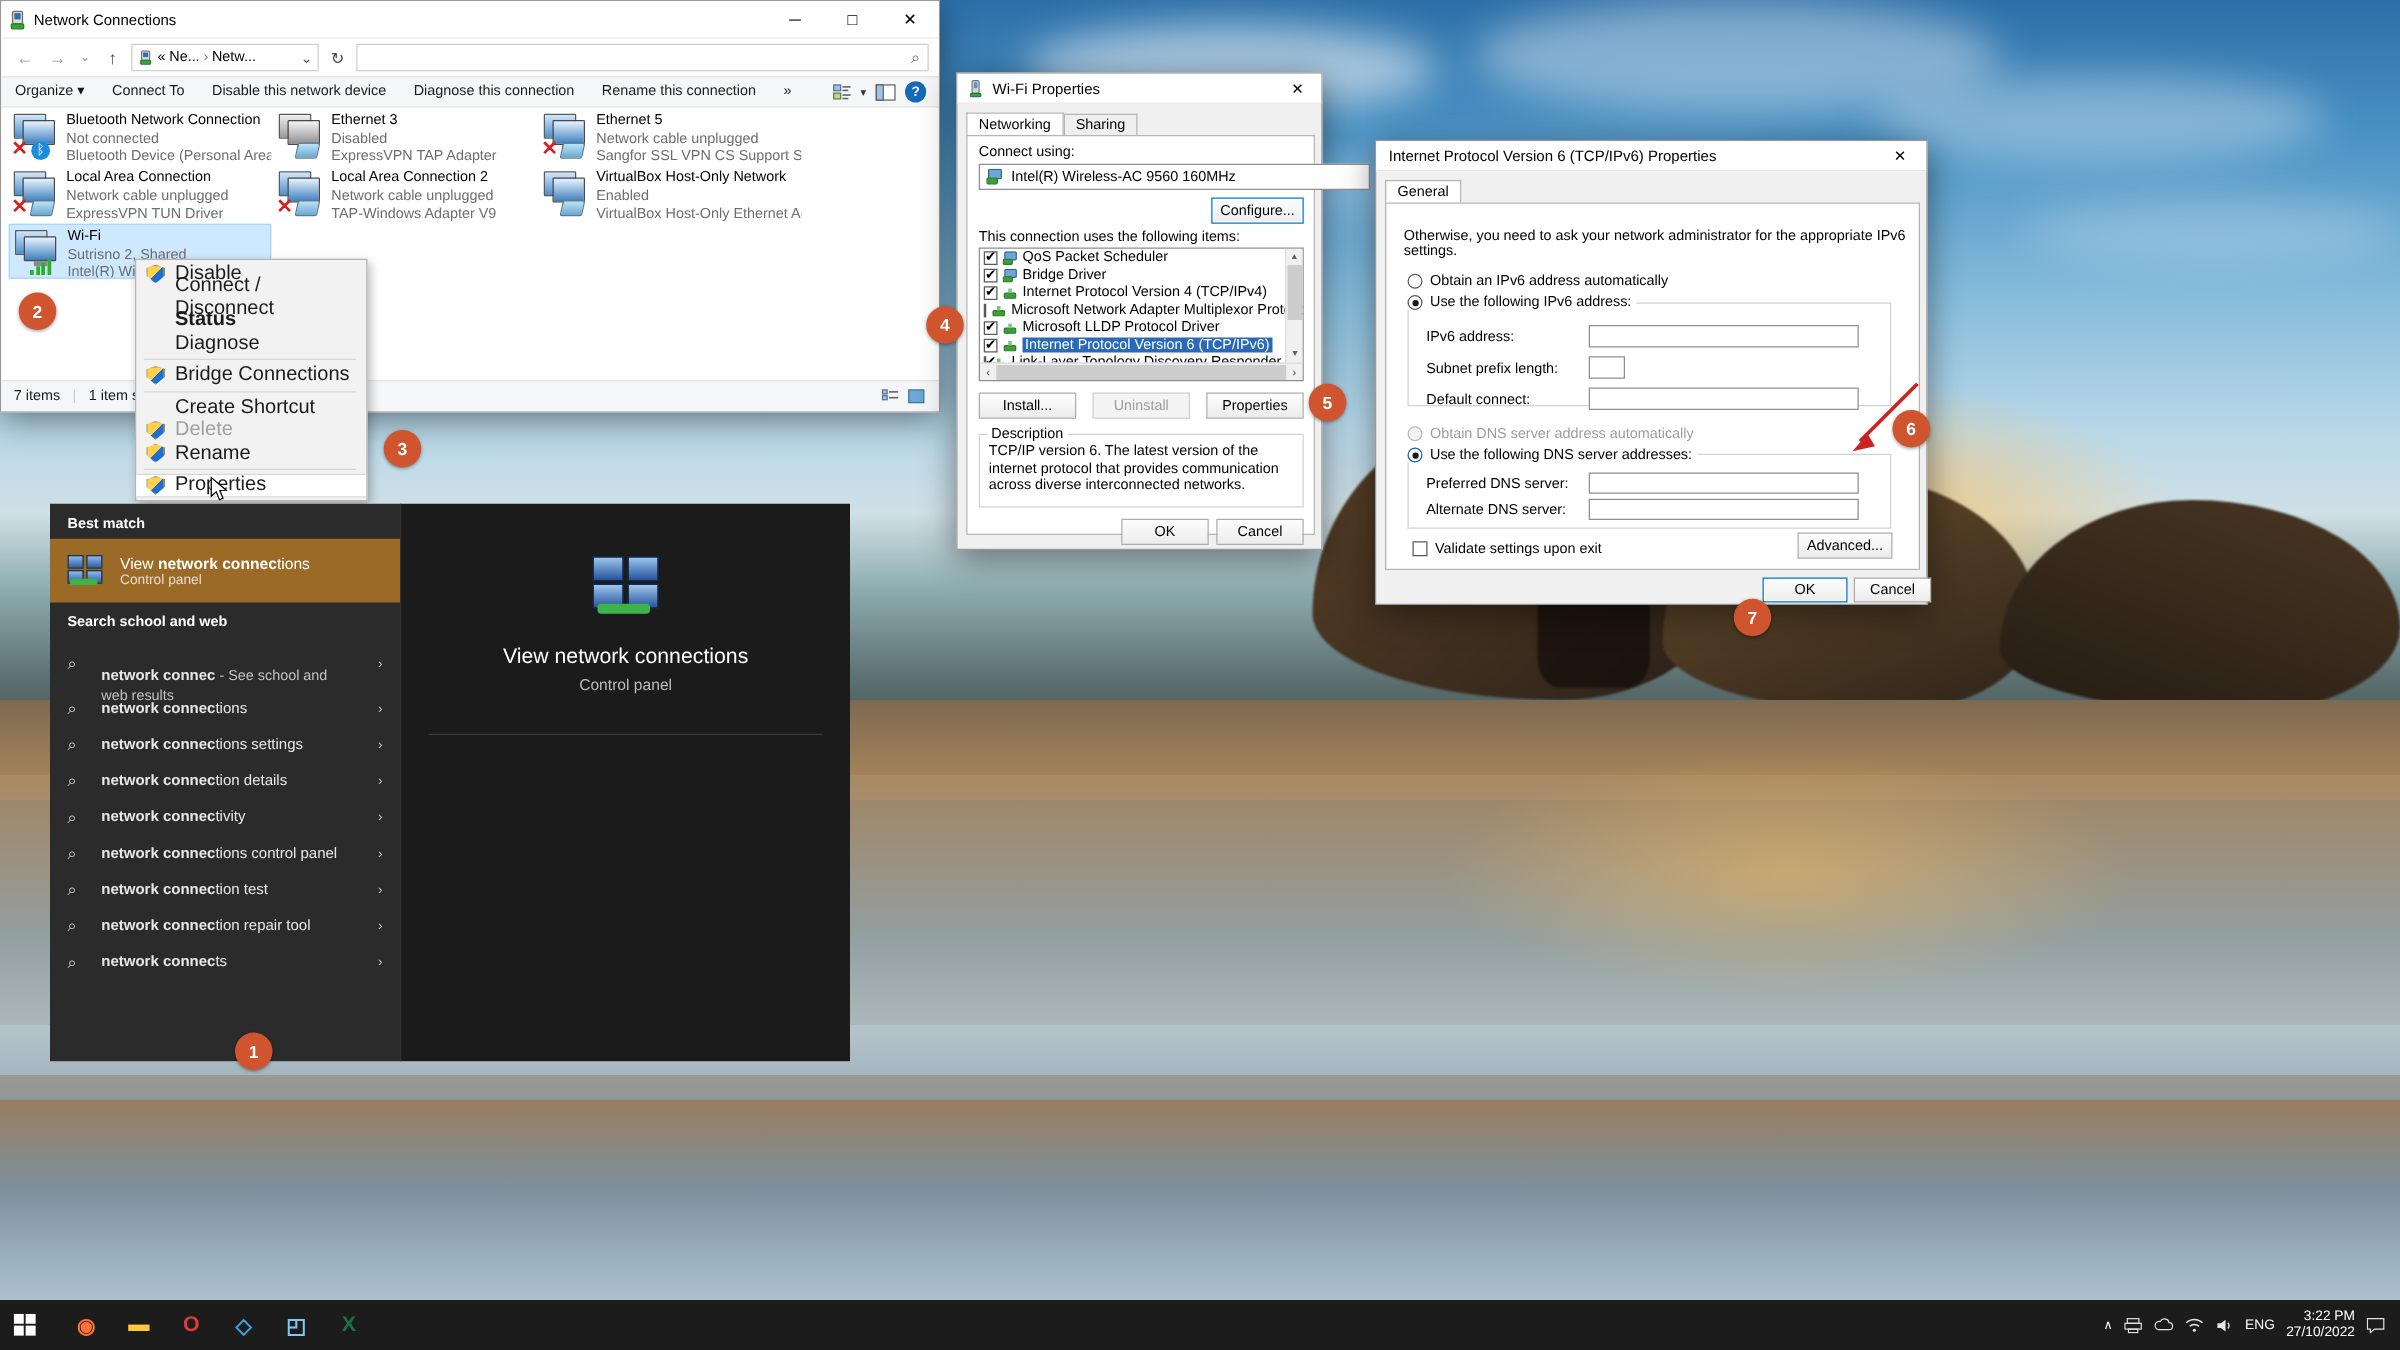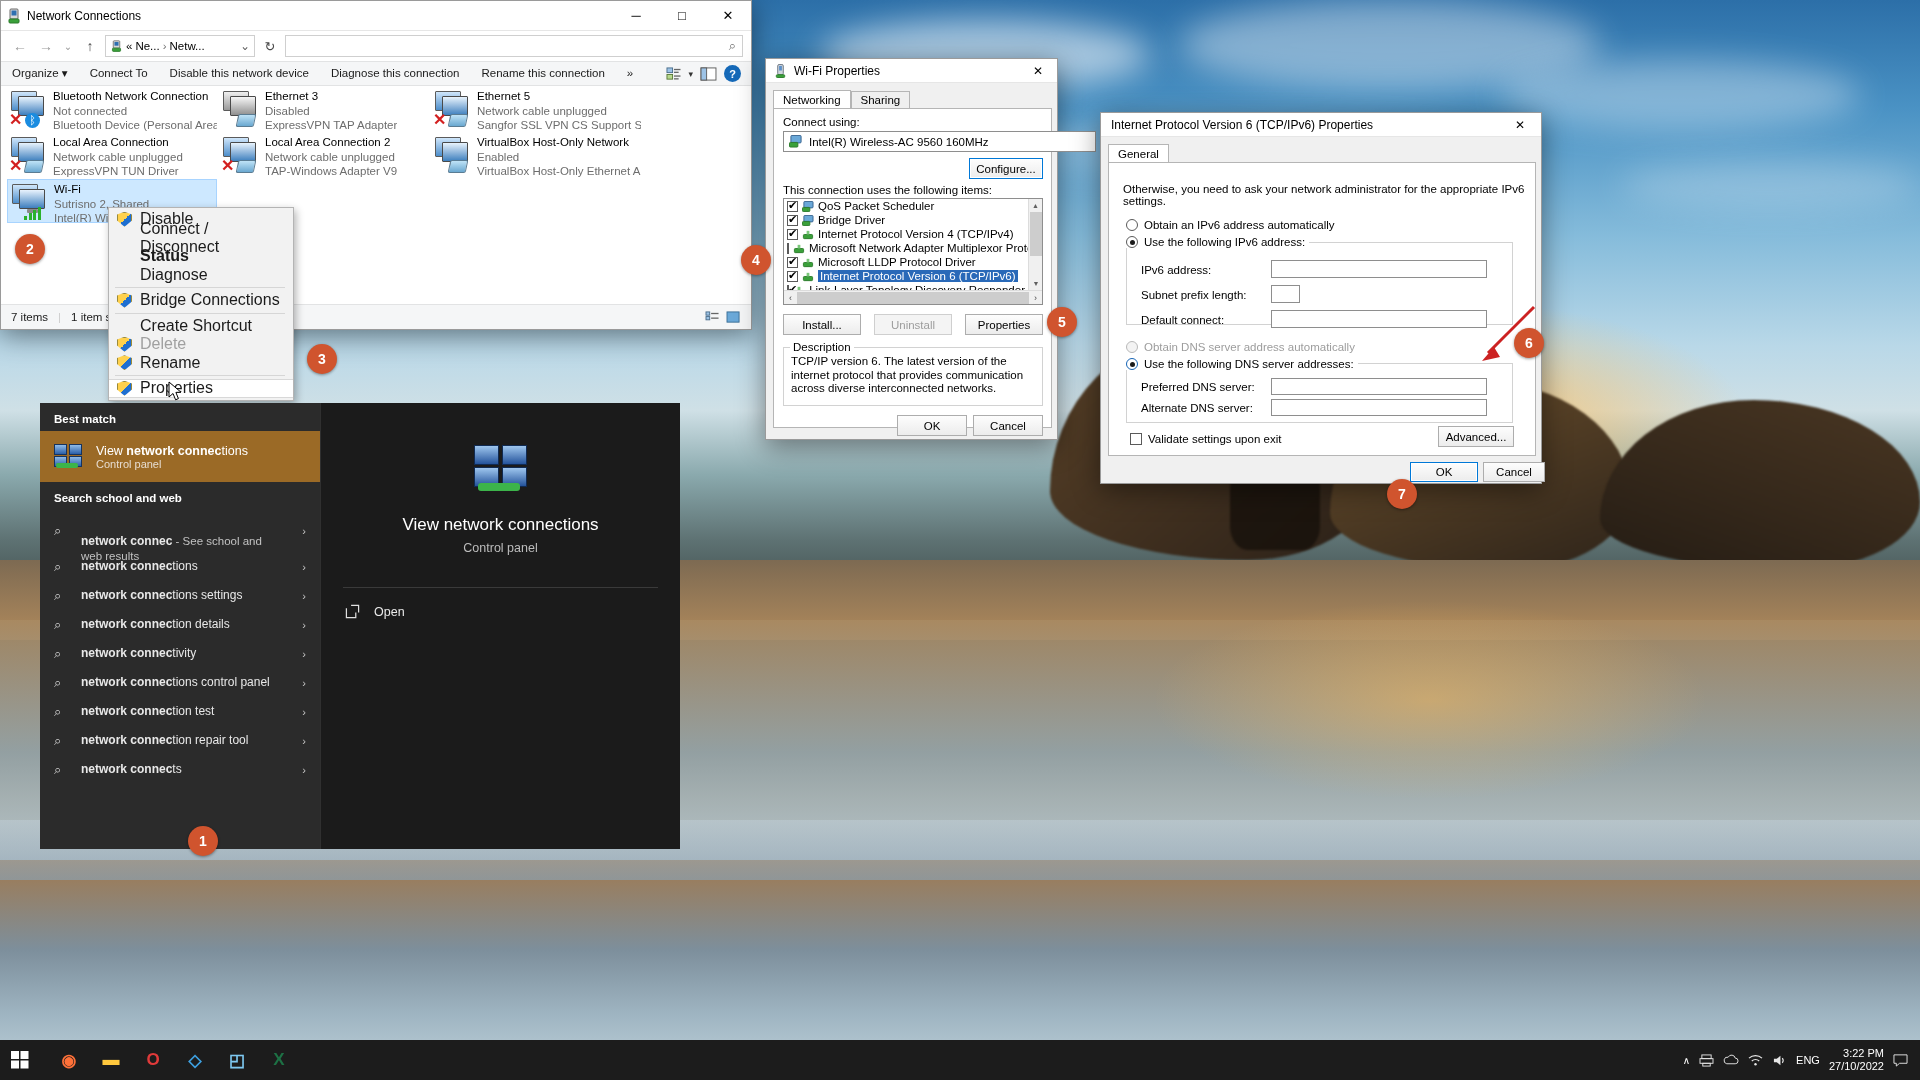--- a/index.html
+++ b/index.html
@@ -694,27 +694,20 @@
         <div style="position:absolute;left:4px;top:0;width:25px;height:20px;background:linear-gradient(#9ec6ee,#24539b);border:1px solid #102a52;"></div>
         <div style="position:absolute;left:32px;top:0;width:25px;height:20px;background:linear-gradient(#9ec6ee,#24539b);border:1px solid #102a52;"></div>
         <div style="position:absolute;left:4px;top:22px;width:25px;height:20px;background:linear-gradient(#9ec6ee,#24539b);border:1px solid #102a52;"></div>
         <div style="position:absolute;left:32px;top:22px;width:25px;height:20px;background:linear-gradient(#9ec6ee,#24539b);border:1px solid #102a52;"></div>
         <div style="position:absolute;left:8px;top:38px;width:42px;height:8px;background:#3cb44a;border-radius:3px;"></div>
       </div>
       <div style="text-align:center;color:#fff;font-size:17px;margin-top:20px;">View network connections</div>
       <div style="text-align:center;color:#bdbdbd;font-size:12.5px;margin-top:6px;">Control panel</div>
     </div>
     <div style="margin:32px 22px 0;height:1px;background:#3a3a3a;"></div>
-    <div style="display:flex;align-items:center;gap:14px;padding:16px 24px;color:#eaeaea;font-size:12.5px;">
-      <svg width="15" height="15" viewBox="0 0 16 16">
-        <path d="M1.5 4.5 V14.5 H11.5 V9" stroke="#e0e0e0" fill="none" stroke-width="1.3"></path>
-        <path d="M6.5 1.5 H14.5 V9" stroke="#e0e0e0" fill="none" stroke-width="1.3"></path>
-      </svg>
-      <span>Open</span>
-    </div>
   </div>
 </div>
 
 <div id="taskbar">
   <div class="tbicon" style="width:40px;">
     <svg width="18" height="18" viewBox="0 0 18 18">
       <rect x="0" y="0" width="8" height="8" fill="#fff"></rect>
       <rect x="9.5" y="0" width="8" height="8" fill="#fff"></rect>
       <rect x="0" y="9.5" width="8" height="8" fill="#fff"></rect>
       <rect x="9.5" y="9.5" width="8" height="8" fill="#fff"></rect>

